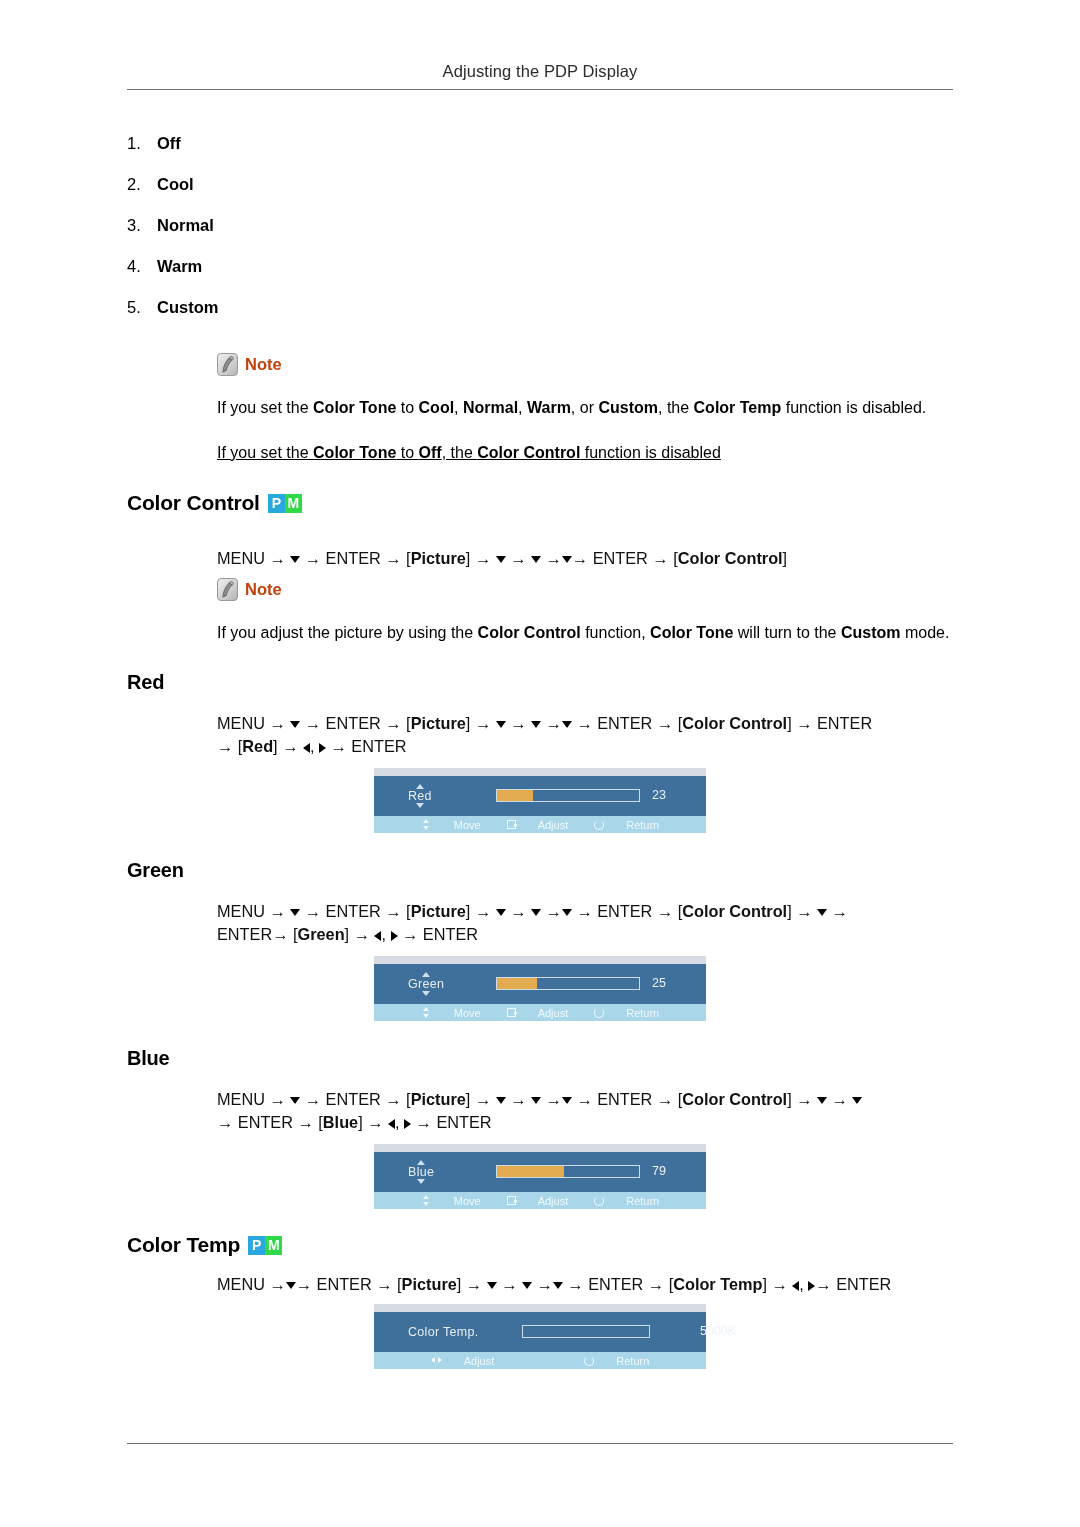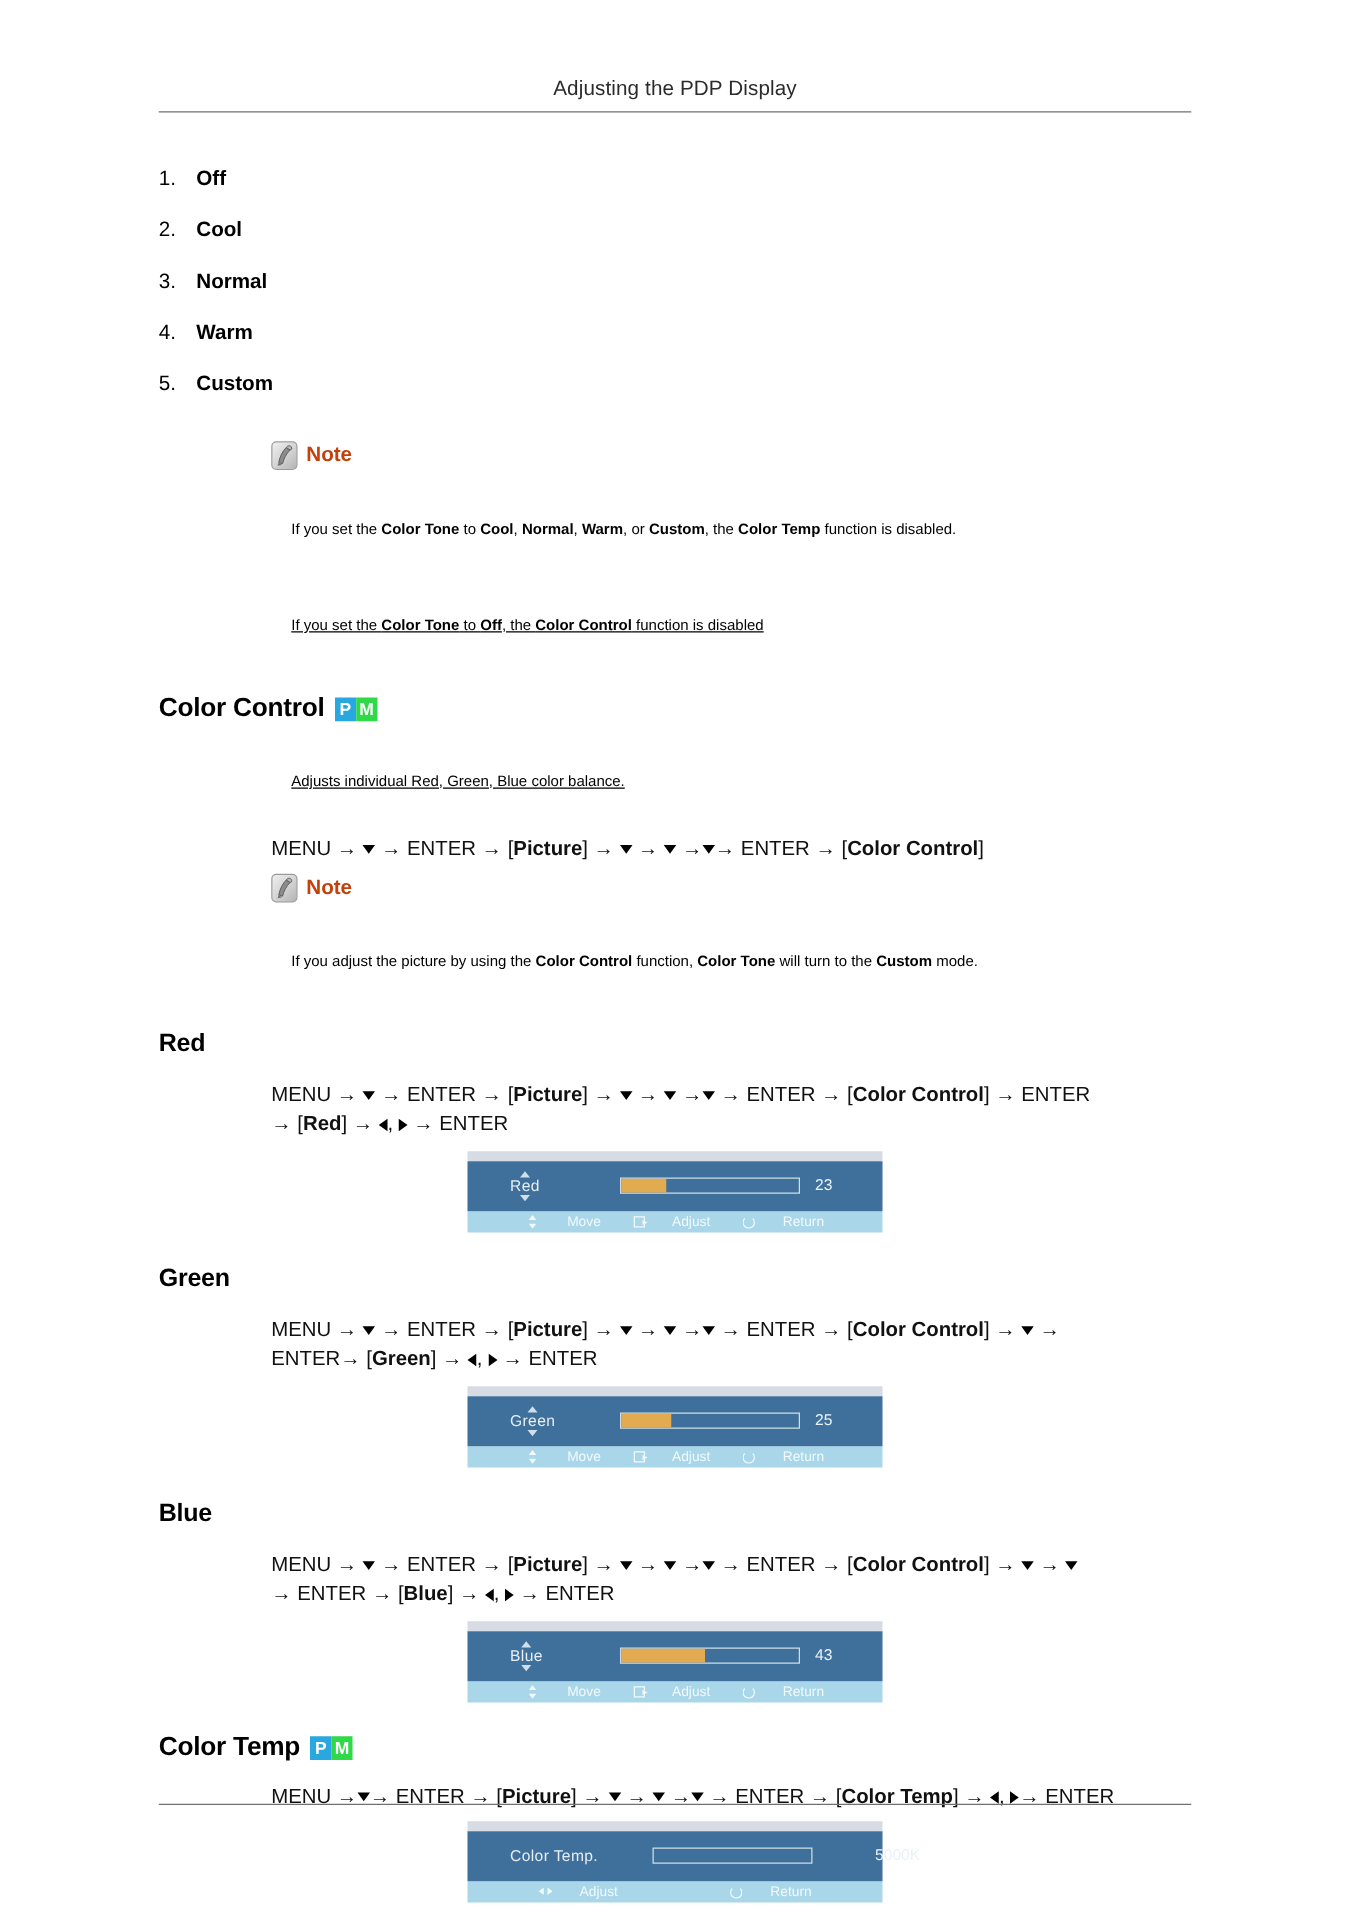--- a/index.html
+++ b/index.html
@@ -103,25 +103,25 @@
   }
   .note-icon svg { position: absolute; left: 1px; top: 0px; }
   .note-label {
     font-size: 16.5px;
     font-weight: bold;
     color: #c2410c;
   }
 
   
   .para {
-    font-size: 12px;
+    font-size: 16px;
     line-height: 25px;
     color: #000;
     text-align: justify;
-    margin: 16px;
+    margin: 0;
   }
   .para.nojust { text-align: left; text-decoration: underline; }
   .para b { font-weight: bold; }
 
   
   .h-sec {
     font-size: 21px;
     font-weight: bold;
     color: #000;
     display: flex;
@@ -397,21 +397,20 @@
       <span>Color Control</span>
       <span class="pm-badge">
         <span class="pm-p">P</span>
         <span class="pm-m">M</span>
       </span>
     </h2>
 
     <div class="sp18"></div>
 
     <div class="indent">
-      <p class="para nojust">Adjusts individual Red, Green, Blue color balance.</p>
       <div class="sp14"></div>
       <p class="path">
         MENU → <i class="tri-d"></i> → ENTER → [<b>Picture</b>] → <i class="tri-d"></i> → <i class="tri-d"></i> →<i class="tri-d"></i>→ ENTER → [<b>Color Control</b>]
       </p>
       <div class="sp6"></div>
       <div class="note-line">
         <span class="note-icon">
           <svg width="19" height="21" viewBox="0 0 19 21" aria-hidden="true">
             <path d="M4 16 C5 11 7 7 10 4 L13 6 C10 9 8 13 7 17 Z" fill="#8c8c8c" stroke="#5e5e5e" stroke-width="0.8"></path>
             <path d="M10 4 C11 2.5 13 2 14 3.5 C15 5 14 6 13 6 Z" fill="#b6b6b6" stroke="#5e5e5e" stroke-width="0.8"></path>
@@ -518,21 +517,21 @@
       <div class="osd-top"></div>
       <div class="osd-body">
         <div class="osd-label-wrap">
           <span class="osd-caret-up"></span>
           <span class="osd-label">Blue</span>
           <span class="osd-caret-dn"></span>
         </div>
         <div class="osd-track">
           <div class="osd-fill" style="width: 47%;"></div>
         </div>
-        <span class="osd-value">43</span>
+        <span class="osd-value">79</span>
       </div>
       <div class="osd-foot">
         <span class="osd-foot-item">
             <i class="ico-updown"></i>
             <span>Move</span>
           </span>
         <span class="osd-foot-item">
             <i class="ico-enter"></i>
             <span>Adjust</span>
           </span>

